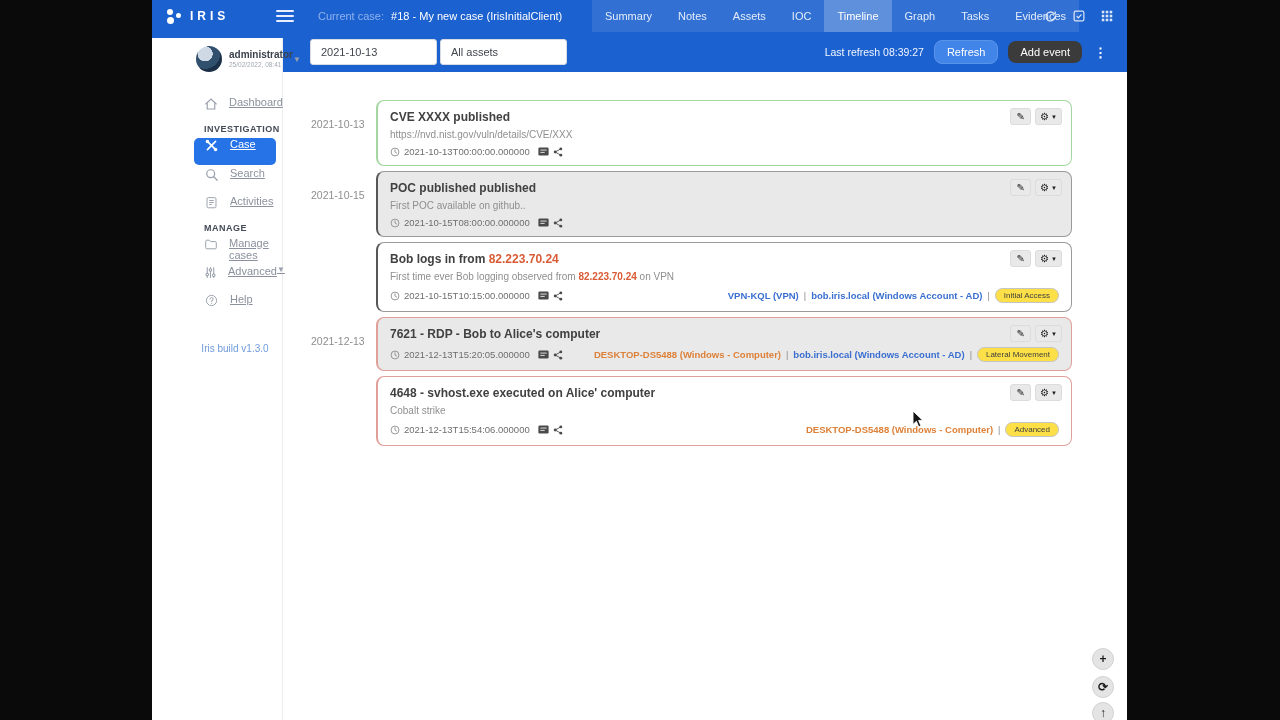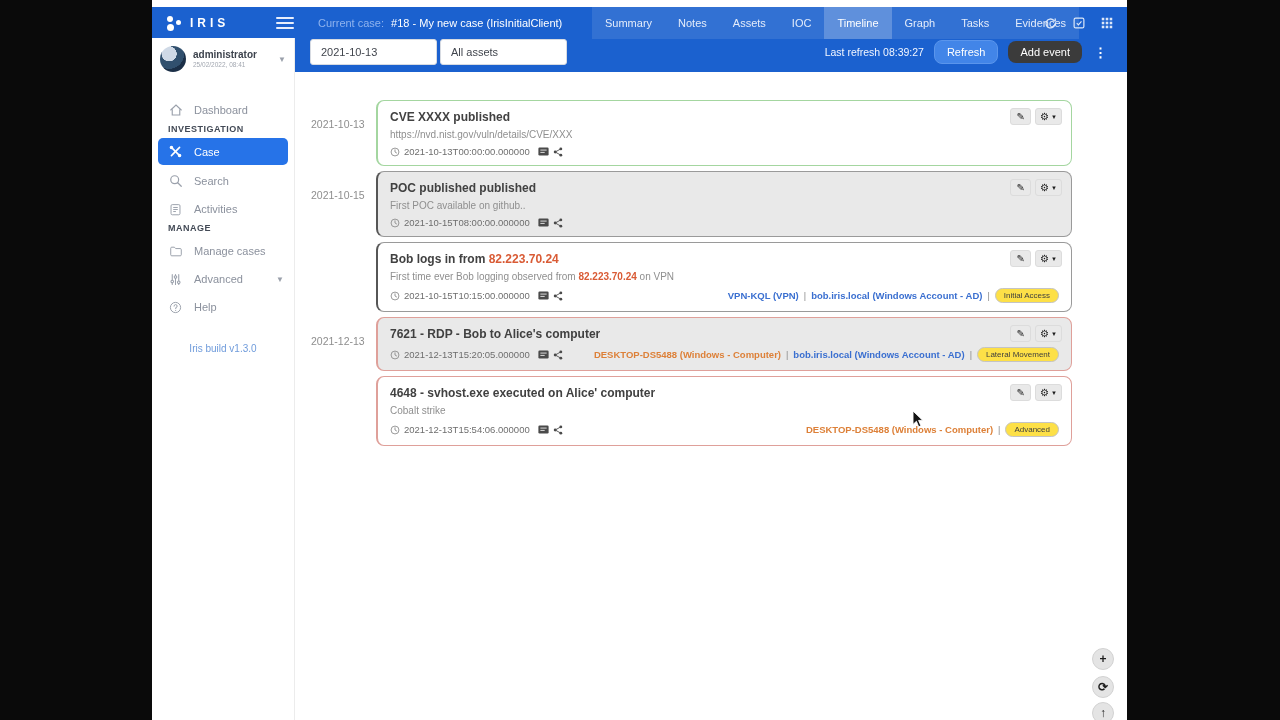--- a/index.html
+++ b/index.html
@@ -2,21 +2,21 @@
 <html style="--navbar-blue: #1b61cf; --active-blue: #2673e8; --ioc-red: #d95b35; --link-blue: #3a6fd0; --link-orange: #dd8038; --accent-green: #a4d6a0; --accent-dark: #565656; --accent-red: #dfa09a; --shaded: #e9e9e9;"><head>
 <meta charset="utf-8">
 <style>
   * { margin:0; padding:0; box-sizing:border-box; }
   html,body { width:1280px; height:720px; background:#000; overflow:hidden;
     font-family:"Liberation Sans", sans-serif; }
   .stage { position:relative; width:1280px; height:720px; background:#0a0a0a; }
   .app { position:absolute; left:152px; top:0; width:975px; height:720px; background:#fff; }
 
   
-  .navbar { position:absolute; left:0; top:7px; width:100%; height:32px;
+  .navbar { position:absolute; left:0; top:0; width:100%; height:32px;
     background:var(--navbar-blue,#1b61cf); display:flex; align-items:center; z-index:3; }
   .brand { display:flex; align-items:center; padding-left:14px; width:110px; }
   .logo-dots { position:relative; width:16px; height:16px; margin-right:8px; }
   .logo-dots i { position:absolute; background:#fff; border-radius:50%; }
   .logo-dots i:nth-child(1){ width:6px; height:6px; left:1px; top:1px; }
   .logo-dots i:nth-child(2){ width:7px; height:7px; left:1px; top:9px; }
   .logo-dots i:nth-child(3){ width:5px; height:5px; left:10px; top:5px; }
   .brand-text { color:#fff; font-size:12px; font-weight:700; letter-spacing:4px; }
   .hamburger { width:18px; height:12px; margin-left:14px; display:flex; flex-direction:column;
     justify-content:space-between; background:none; border:none; cursor:pointer; }
@@ -40,32 +40,32 @@
   .tb-input + .tb-input { margin-left:3px; cursor:pointer; }
   .toolbar-right { margin-left:auto; display:flex; align-items:center; padding-right:18px; gap:10px; }
   .last-refresh { color:#f2f6ff; font-size:10.5px; }
   .btn { border:none; border-radius:8px; font-size:11px; padding:5px 12px; cursor:pointer;
     font-family:inherit; }
   .btn.refresh { background:#4285e8; color:#fff; border:1px solid #5a95ec; }
   .btn.add-event { background:#3b3b3b; color:#fff; }
   .kebab { color:#fff; font-size:13px; font-weight:700; cursor:pointer; padding:0 2px; }
 
   
-  .sidebar { position:absolute; left:0; top:38px; width:143px; height:682px; background:#fff;
-    border-right:1px solid #ececec; z-index:4; }
+  .sidebar { position:absolute; left:0; top:38px; width:131px; height:682px; background:#fff;
+    border-right:1px solid #ececec; z-index:4;padding-left:36px; }
   .user-card { display:flex; align-items:center; padding:8px 8px 10px 8px; }
   .avatar { width:26px; height:26px; border-radius:50%; flex-shrink:0;
     background:radial-gradient(circle at 35% 30%, #cfd9e6 0 30%, #31506e 31% 60%, #1b2f47 61%); }
   .user-meta { margin-left:7px; line-height:1.2; }
   .user-name { font-size:10px; font-weight:700; color:#3d434d; }
   .user-time { font-size:6.5px; color:#a3a8b1; }
   .user-chevron { margin-left:auto; color:#9aa0ab; font-size:8px; }
   .side-menu { padding-top:14px; }
-  .menu-item { display:flex; align-items:center; height:28px; padding:0 0 0 16px; color:#8b919d;
-    font-size:11px; cursor:pointer; }
+  .menu-item { display:flex; height:28px; padding:0 0 0 16px; color:#8b919d;
+    font-size:11px; cursor:pointer;text-decoration:underline; }
   .menu-item .mi-icon { width:15px; height:15px; margin-right:11px; display:flex; align-items:center;
     justify-content:center; color:#9aa0ab; }
   .menu-item.active { background:var(--active-blue,#2673e8); color:#fff; margin:2px 6px; border-radius:5px;
     height:27px; padding-left:10px; }
   .menu-item.active .mi-icon { color:#fff; }
   .menu-item .mi-chevron { margin-left:auto; margin-right:10px; font-size:8px; color:#9aa0ab; }
   .menu-header { font-size:9px; font-weight:700; letter-spacing:0.5px; color:#434a56;
     margin:0 0 4px 16px; }
   .build { text-align:center; margin-top:22px; font-size:10px; color:#6f9bdb; }
 

